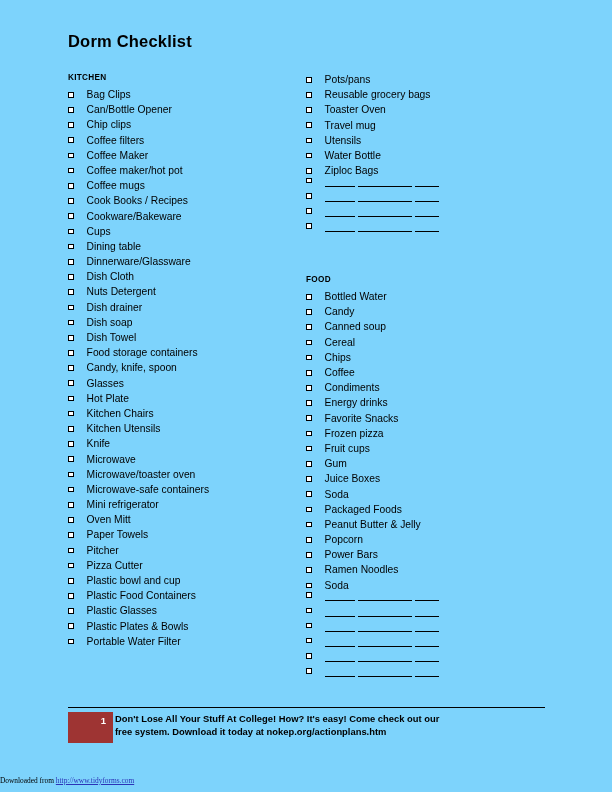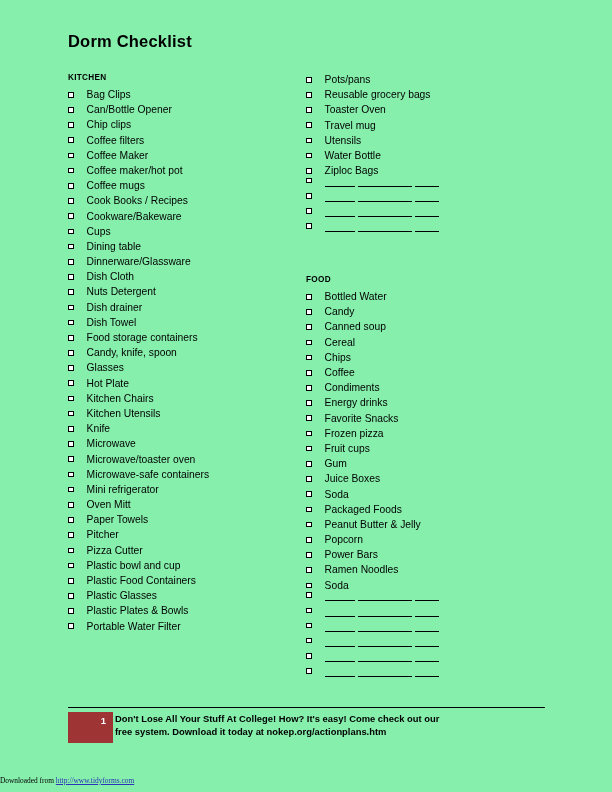--- a/index.html
+++ b/index.html
@@ -9,21 +9,21 @@
     background: #ffffff;
   }
   body {
     font-family: "Liberation Sans", sans-serif;
     color: #000000;
   }
   .page {
     position: relative;
     width: 612px;
     height: 792px;
-    background: #86efac;
+    background: #7dd3fc;
     overflow: hidden;
     box-sizing: border-box;
   }
 
   
   .doc-title {
     position: absolute;
     left: 68px;
     top: 32px;
     font-size: 16.5px;
@@ -223,20 +223,24 @@
         <li>
           <span class="cbox"></span>
           <span class="item-label">Nuts Detergent</span>
         </li>
         <li>
           <span class="cbox"></span>
           <span class="item-label">Dish drainer</span>
         </li>
         <li>
           <span class="cbox"></span>
+          <span class="item-label">Dish soap</span>
+        </li>
+        <li>
+          <span class="cbox"></span>
           <span class="item-label">Dish Towel</span>
         </li>
         <li>
           <span class="cbox"></span>
           <span class="item-label">Food storage containers</span>
         </li>
         <li>
           <span class="cbox"></span>
           <span class="item-label">Candy, knife, spoon</span>
         </li>

